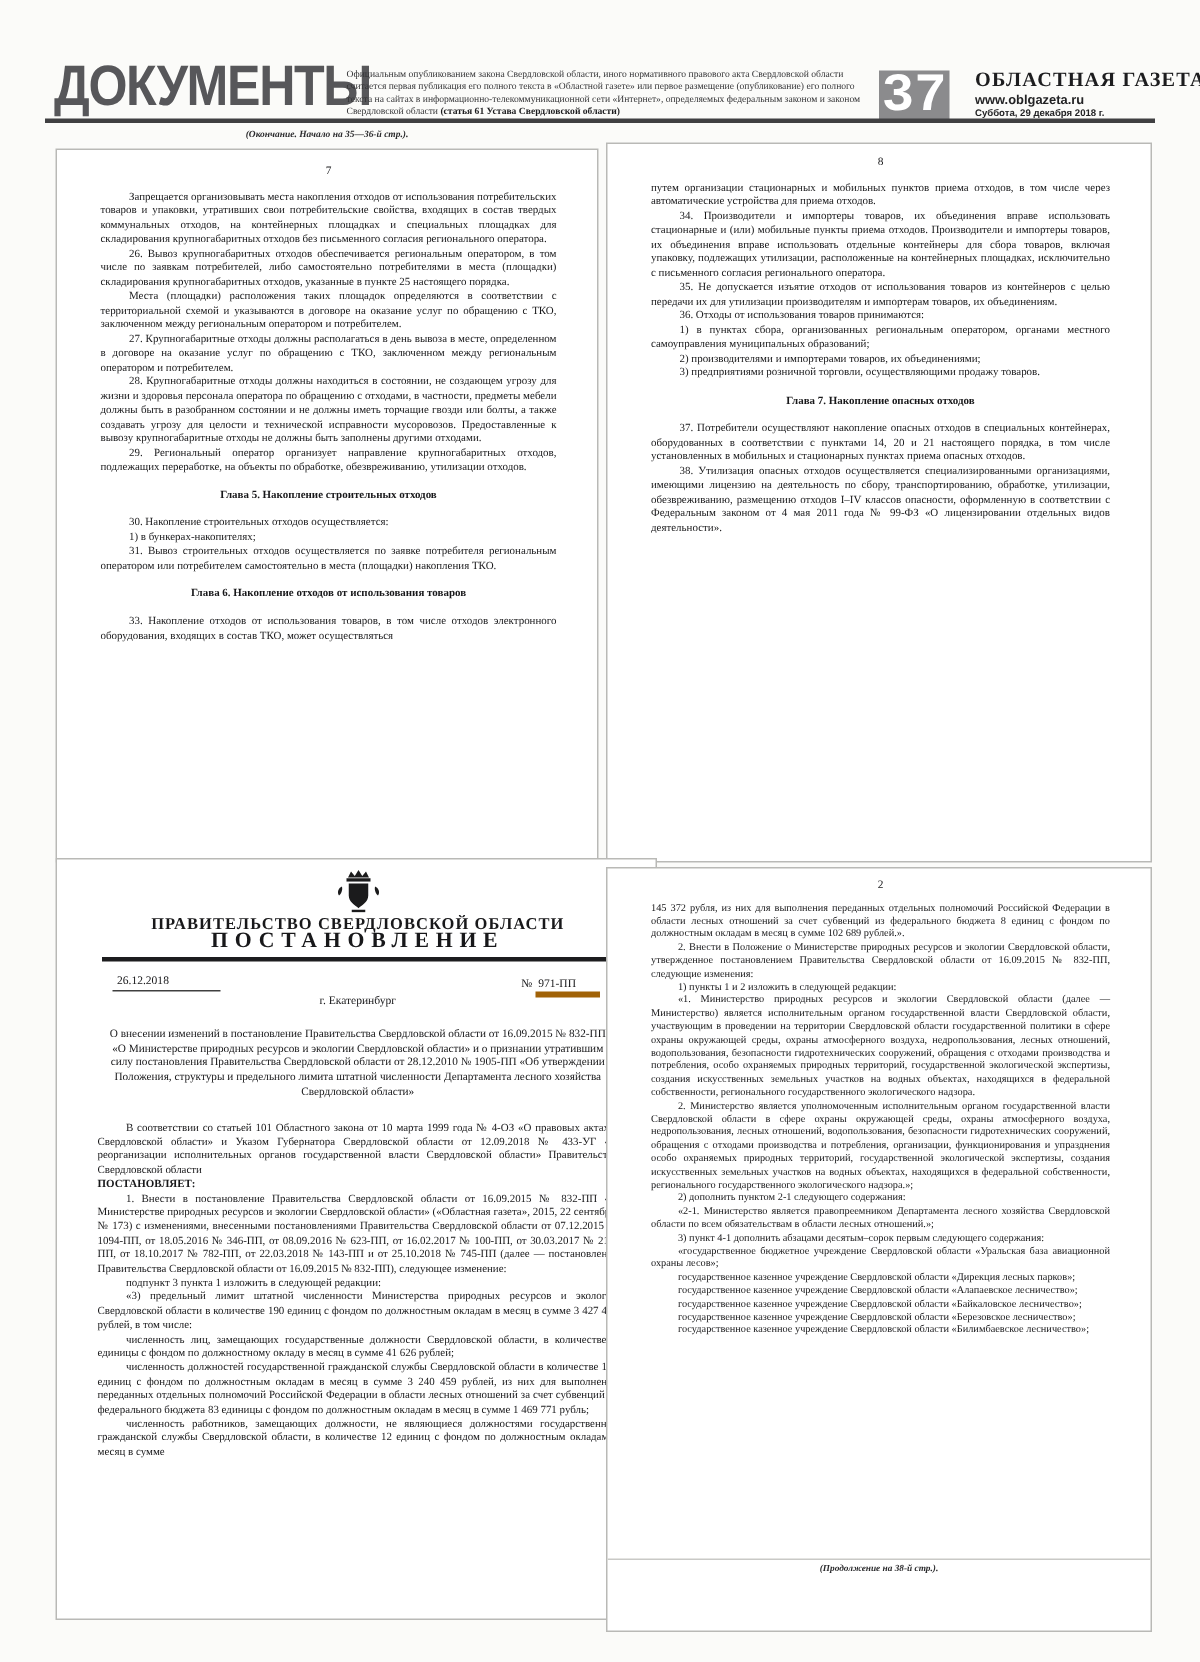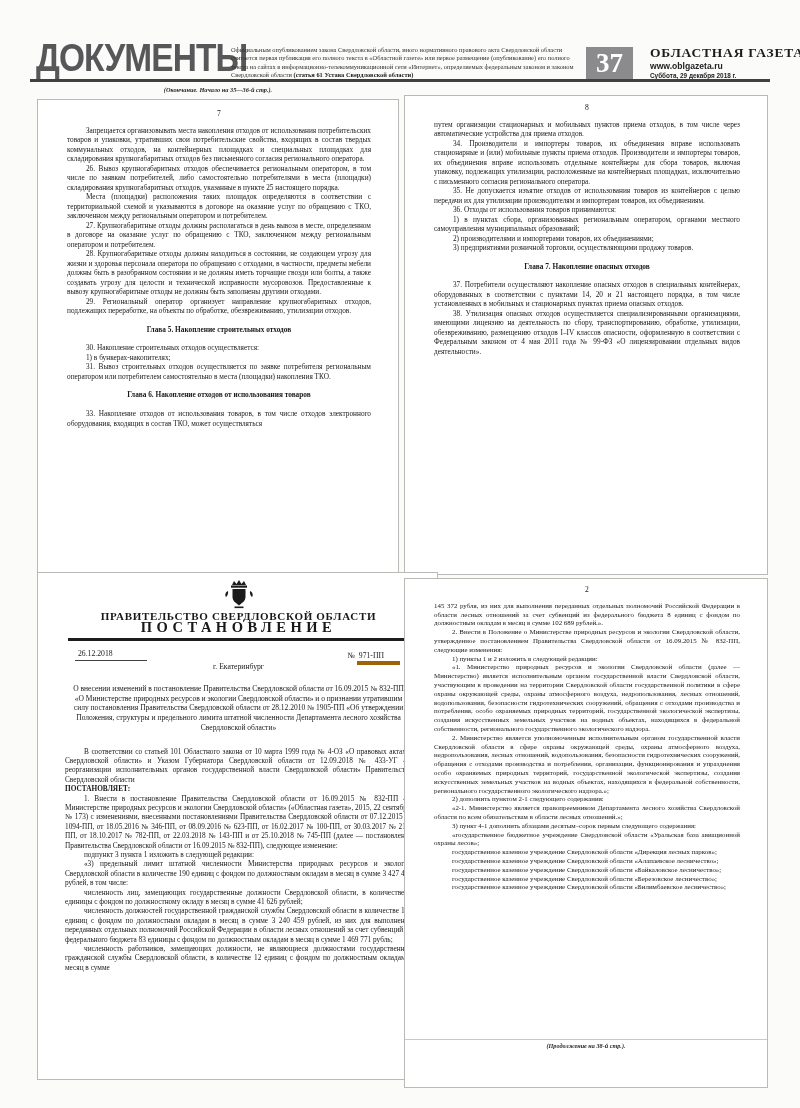--- a/index.html
+++ b/index.html
@@ -22,22 +22,22 @@
     white-space:nowrap;
   }
   .legal-note{
     position:absolute;left:231px;top:46px;width:356px;
     font-size:6.4px;line-height:8.3px;color:#333335;text-align:left;
   }
   .legal-note b{color:#1c1c1e;}
   .page-badge{
     position:absolute;left:586px;top:47px;width:47px;height:33px;
     background:#8b8b8d;color:#ffffff;
-    font-family:Liberation Serif, serif;
-    font-weight:700;font-size:27px;
+    font-family:Liberation Mono, monospace;
+    font-weight:700;font-size:36px;
     display:flex;align-items:center;justify-content:center;
   }
   .np-name{
     position:absolute;left:650px;top:45px;
     font-weight:700;font-size:13.5px;letter-spacing:0.8px;color:#1d1d1f;white-space:nowrap;
   }
   .np-site{
     position:absolute;left:650px;top:61px;
     font-family:"Liberation Sans","DejaVu Sans",sans-serif;
     font-weight:700;font-size:8.6px;color:#232325;

